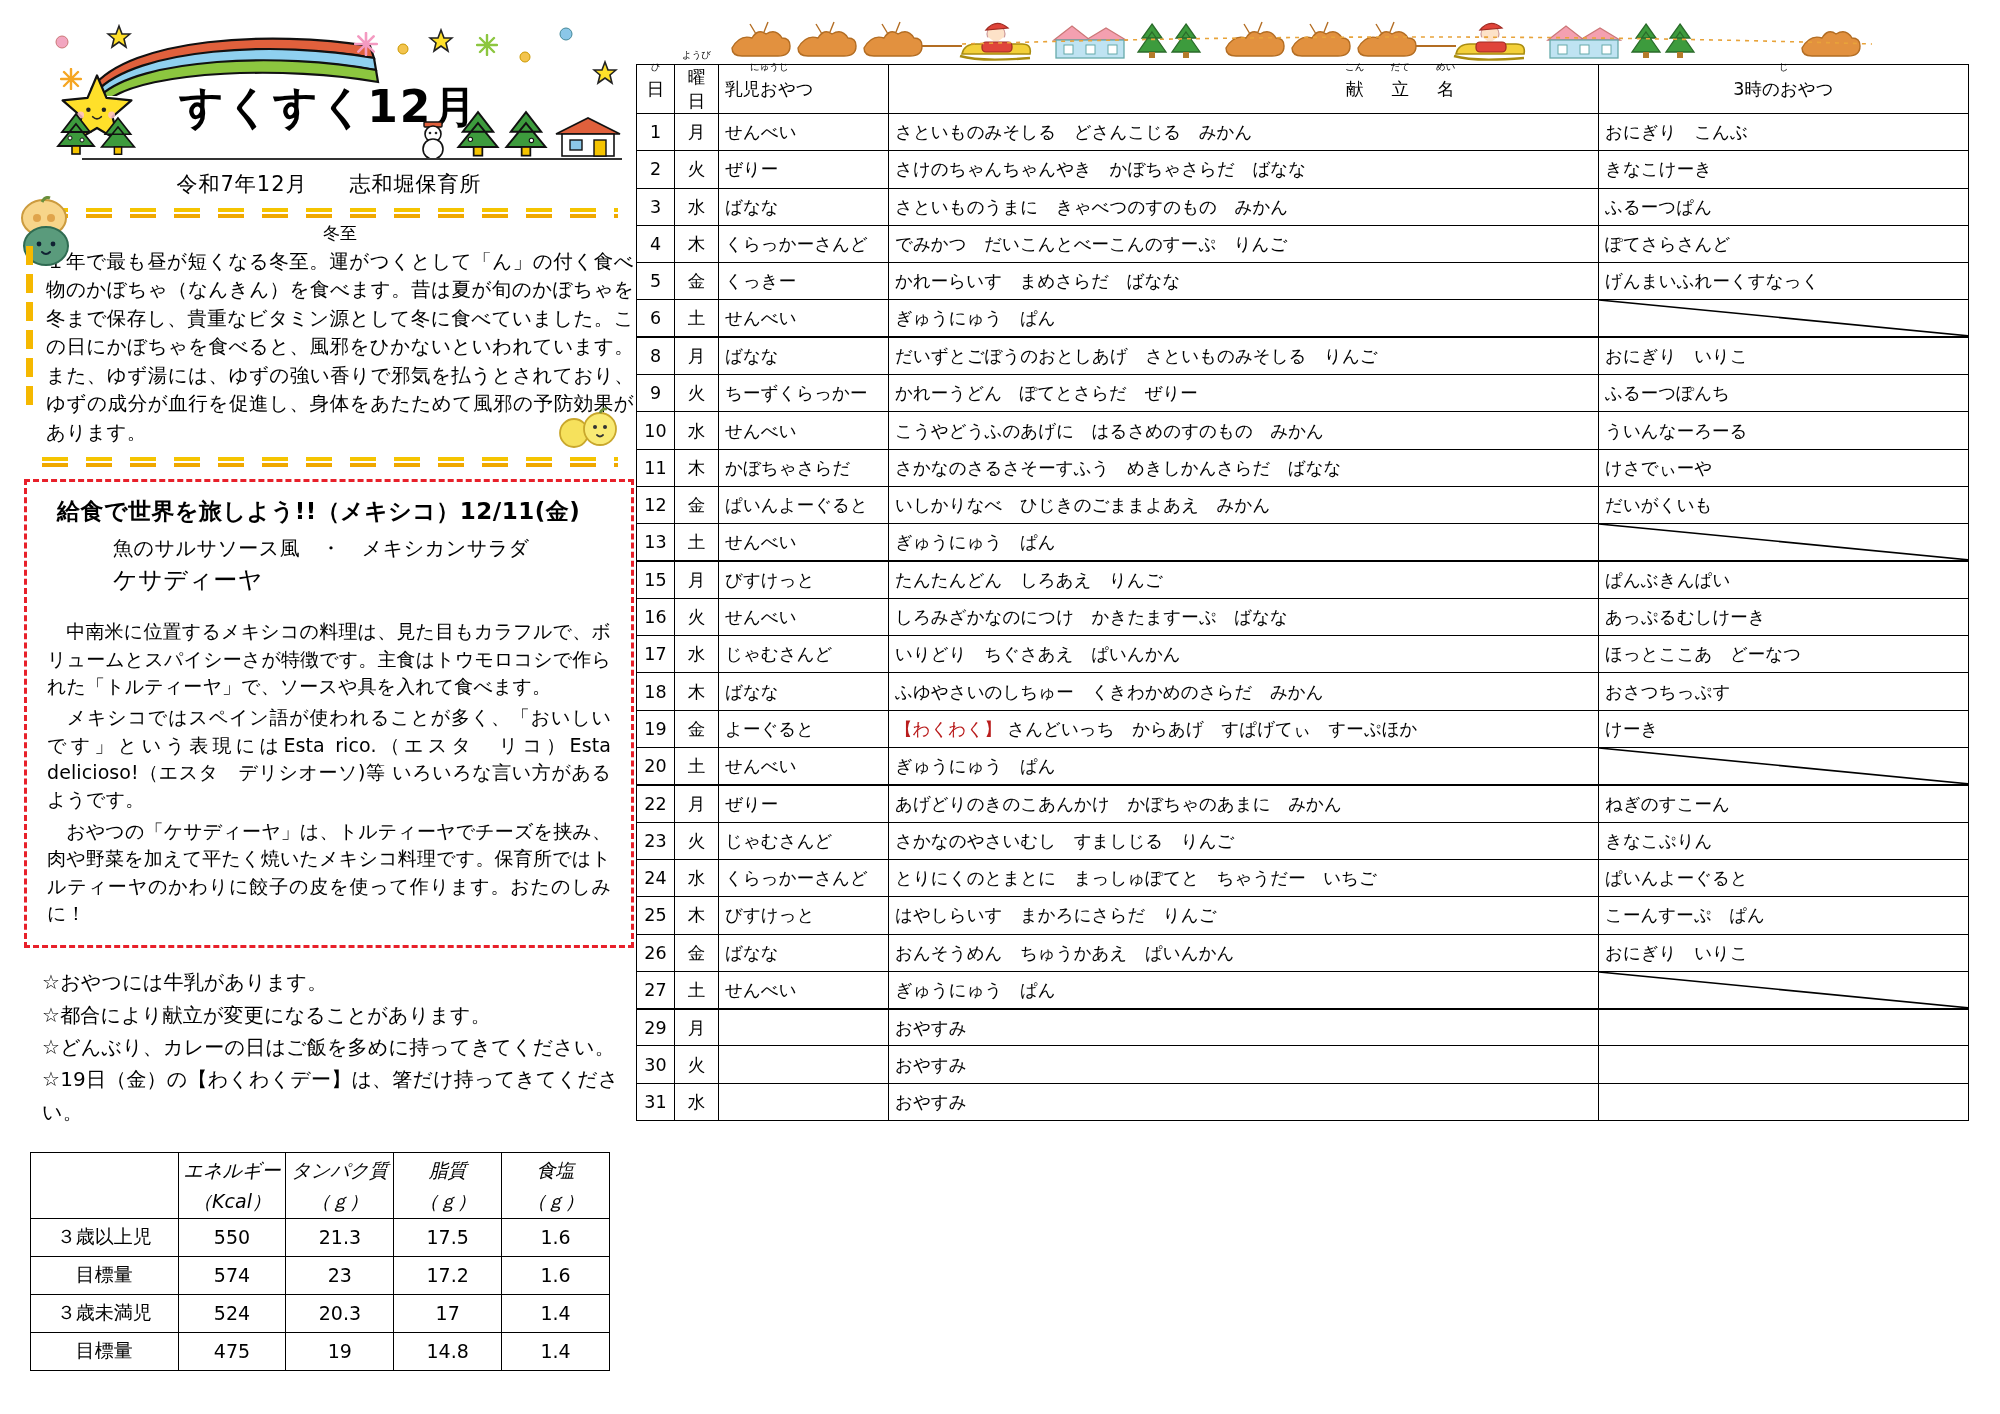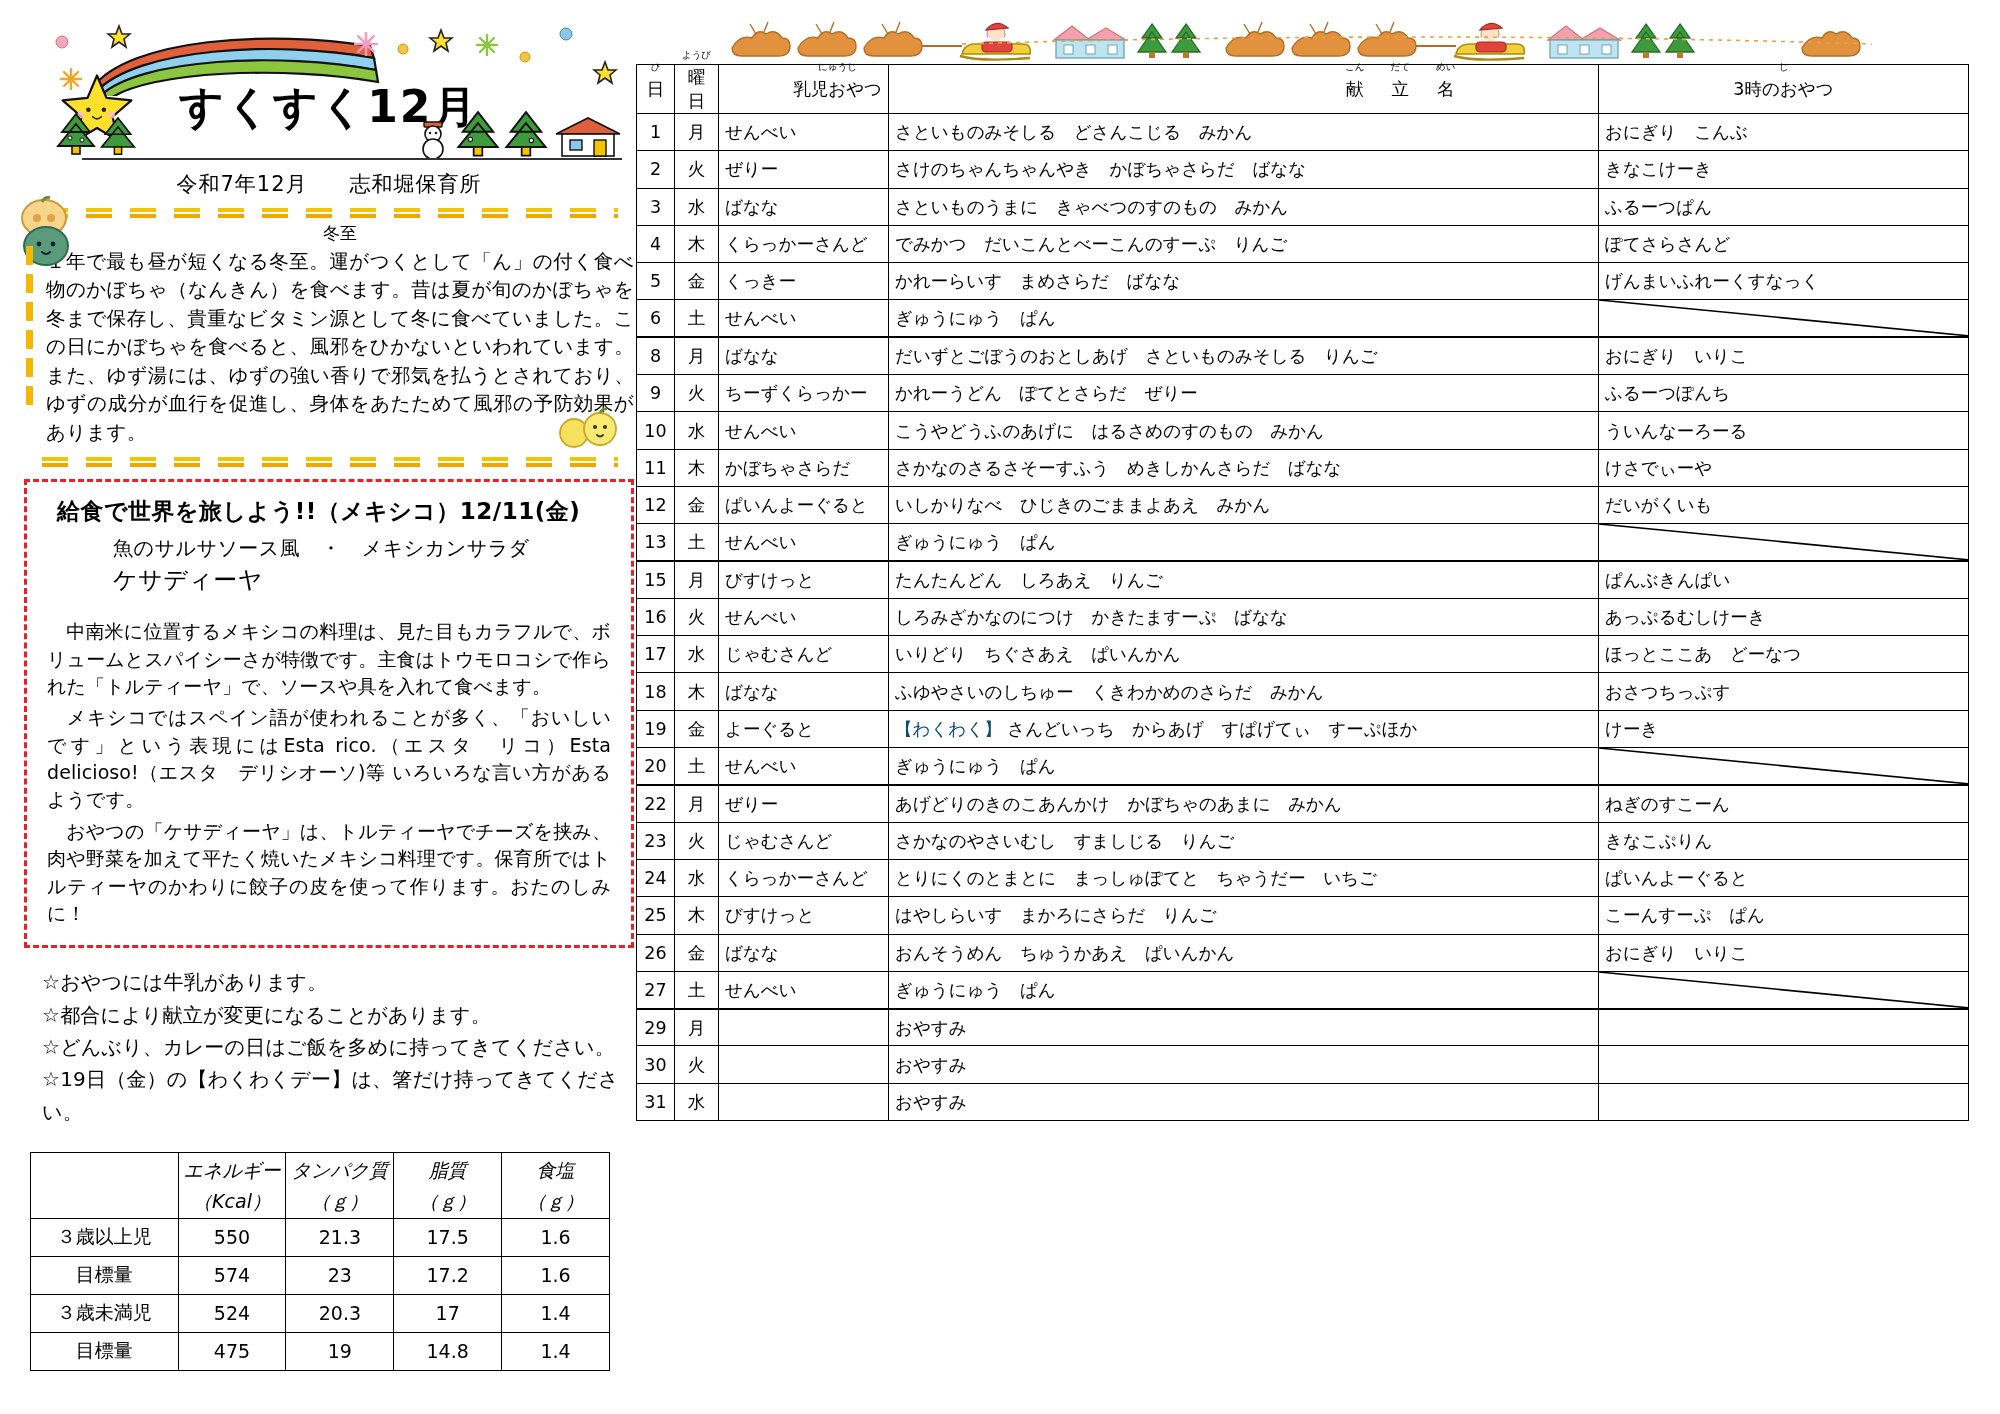--- a/index.html
+++ b/index.html
@@ -97,35 +97,35 @@
     border:1px solid #000; font-weight:400; padding:0 6px;
     font-size:17.5px; height:37.3px; vertical-align:middle;
   }
   table.menu col.cday { width:38px; }
   table.menu col.cwd  { width:44px; }
   table.menu col.cinf { width:170px; }
   table.menu col.cmen { width:710px; }
   table.menu col.csna { width:370px; }
 
   th.h { text-align:center; height:50px; font-size:19px; border-bottom:2.5px solid #000;}
-  th.h.left { text-align:right; }
+  th.h.left { text-align:left; }
   td.day, td.wd { text-align:center; }
   td.day { font-size:18px; }
   td.wd  { font-size:18px; }
   td.inf, td.men, td.sna { text-align:left; }
   .ruby { position:relative; display:inline-block; }
   .ruby .rt {
     position:absolute; left:50%; transform:translateX(-50%); top:-15px;
     font-size:9.5px; white-space:nowrap; line-height:1;
   }
   .menu-hdr-inner { display:inline-block; margin-left:45%; }
   .menu-hdr-inner .ruby { margin:0 14px; }
   .wk-end td { border-bottom:2.5px solid #000 !important; }
   .wk-top td { border-top:2.5px solid #000 !important; }
-  .hilite { color:#0c4a6e; }
+  .hilite { color:#b91c1c; }
   .slash { position:relative; overflow:hidden; padding:0 !important; }
   .slash svg { position:absolute; left:0; top:0; width:100%; height:100%; }
 
   
   svg { display:block; }
 </style>
 </head>
 <body>
 
 <div class="page">

